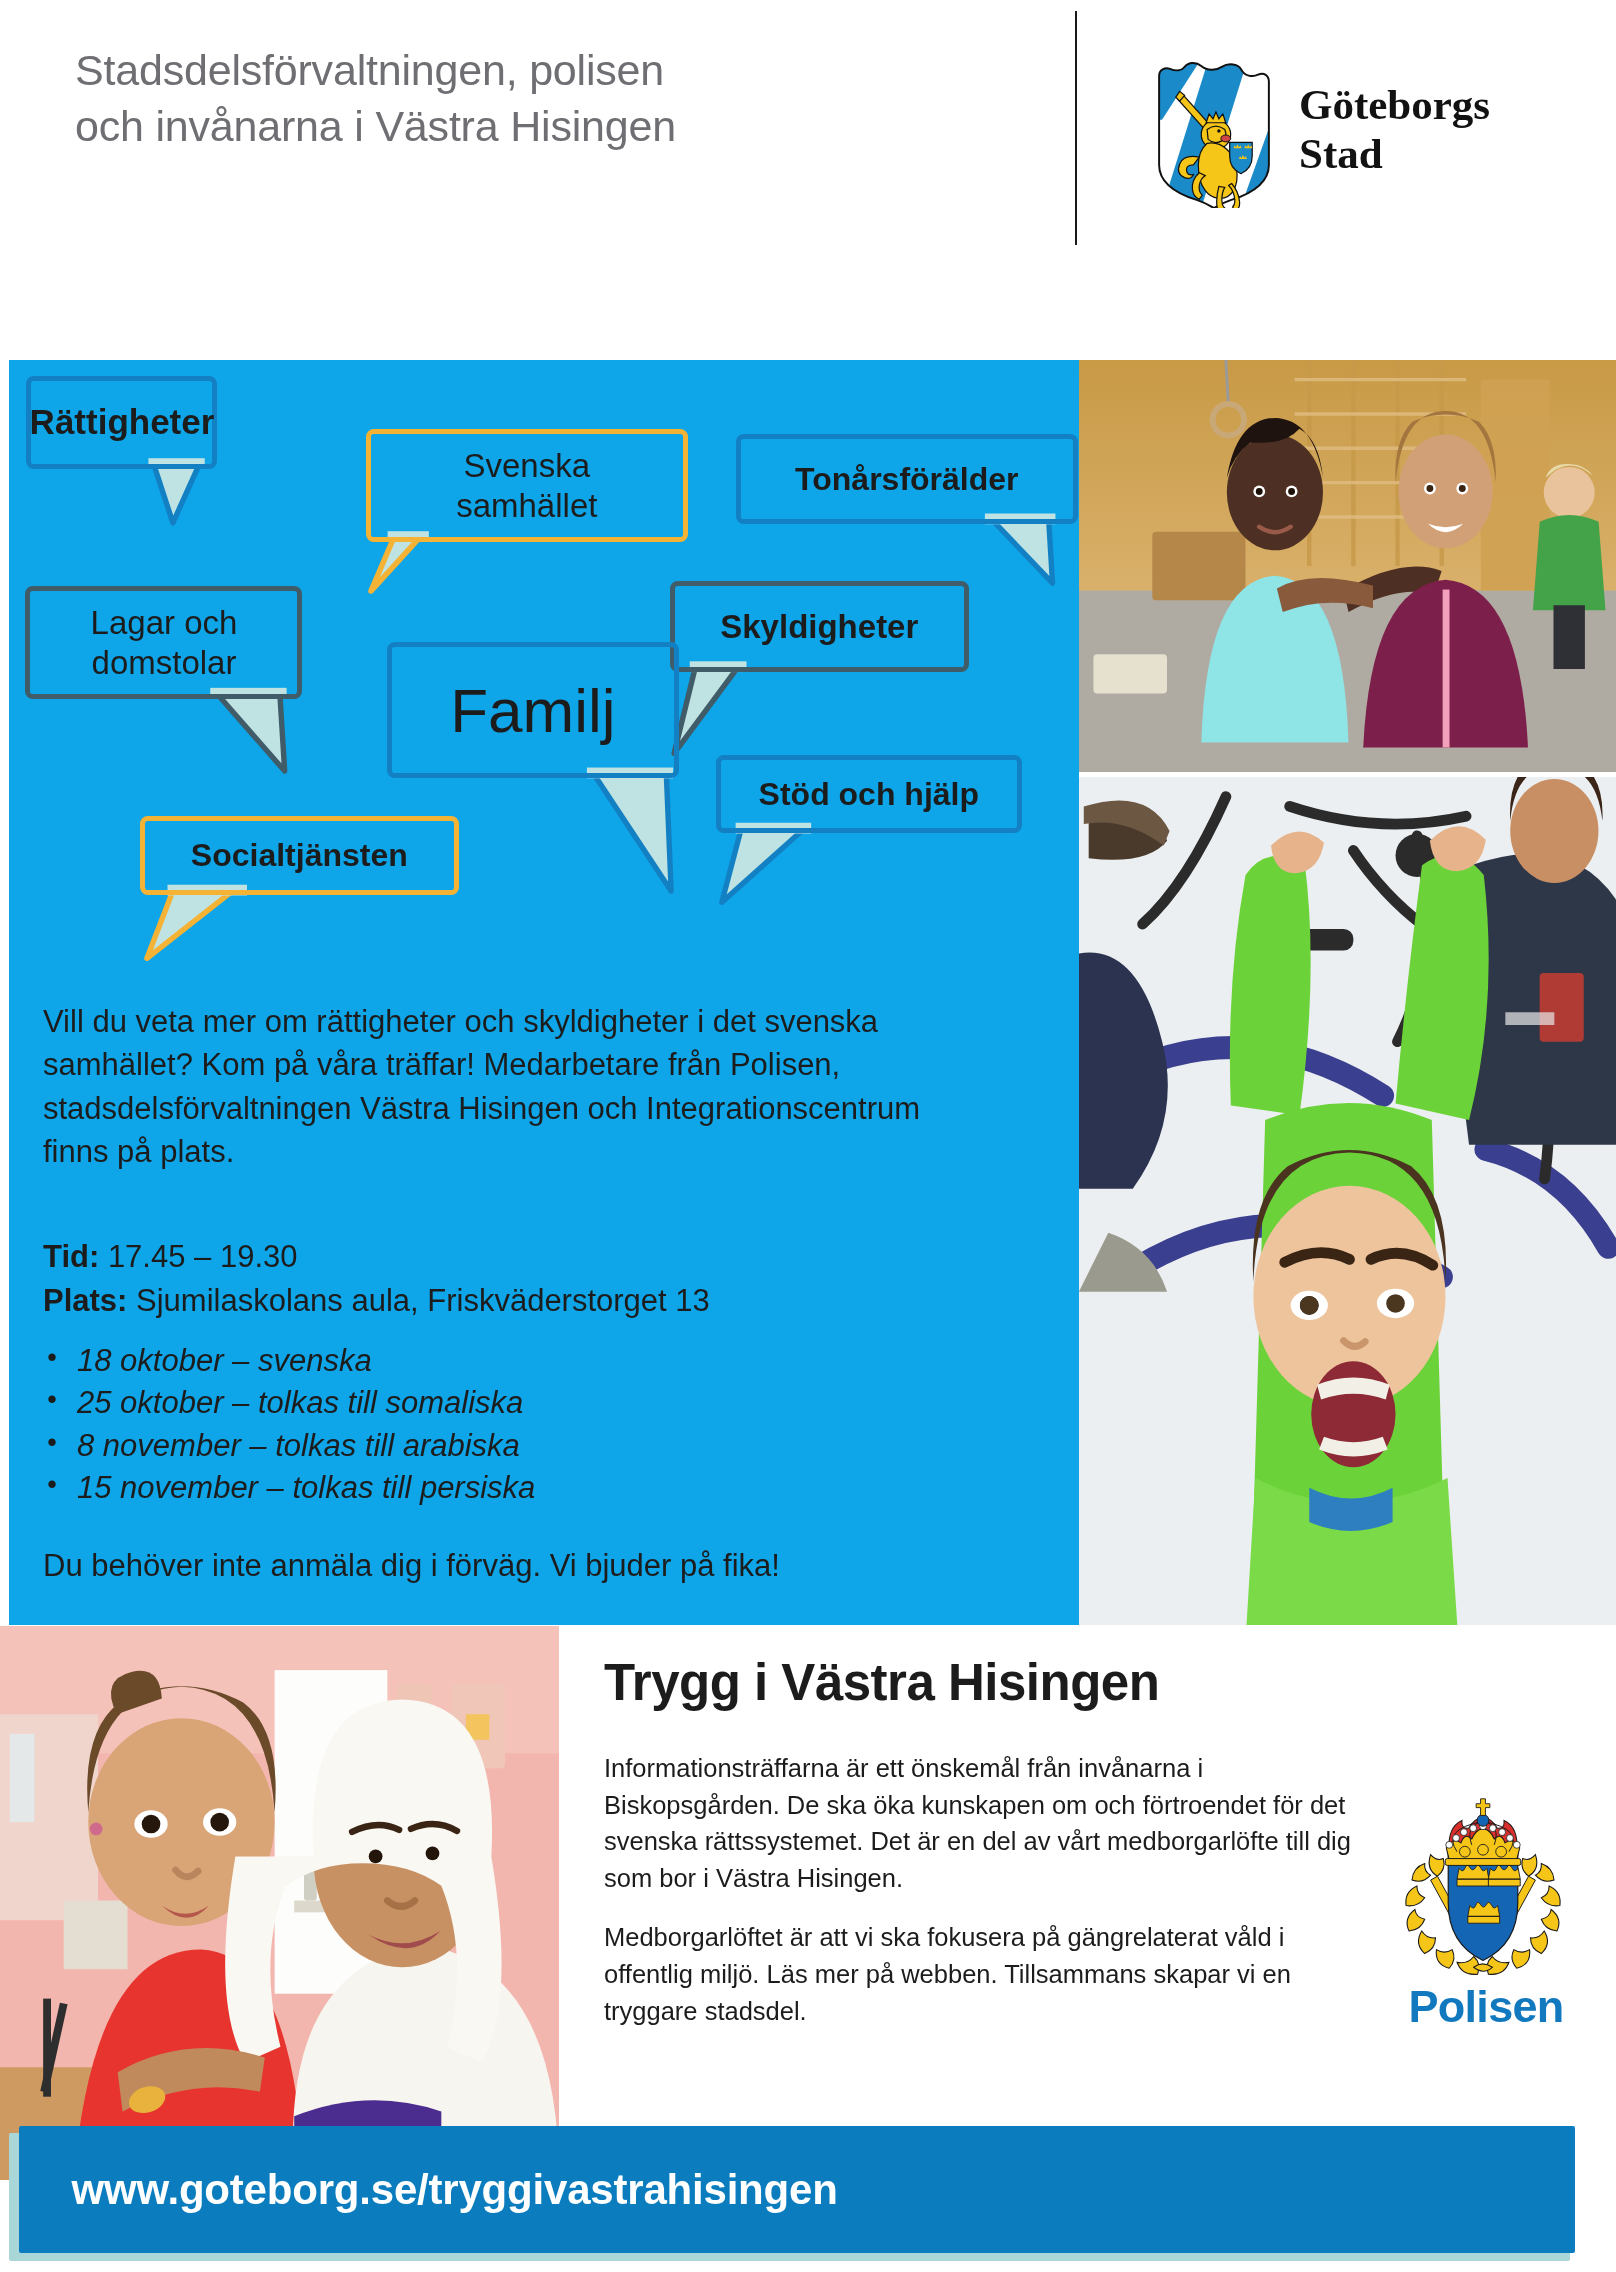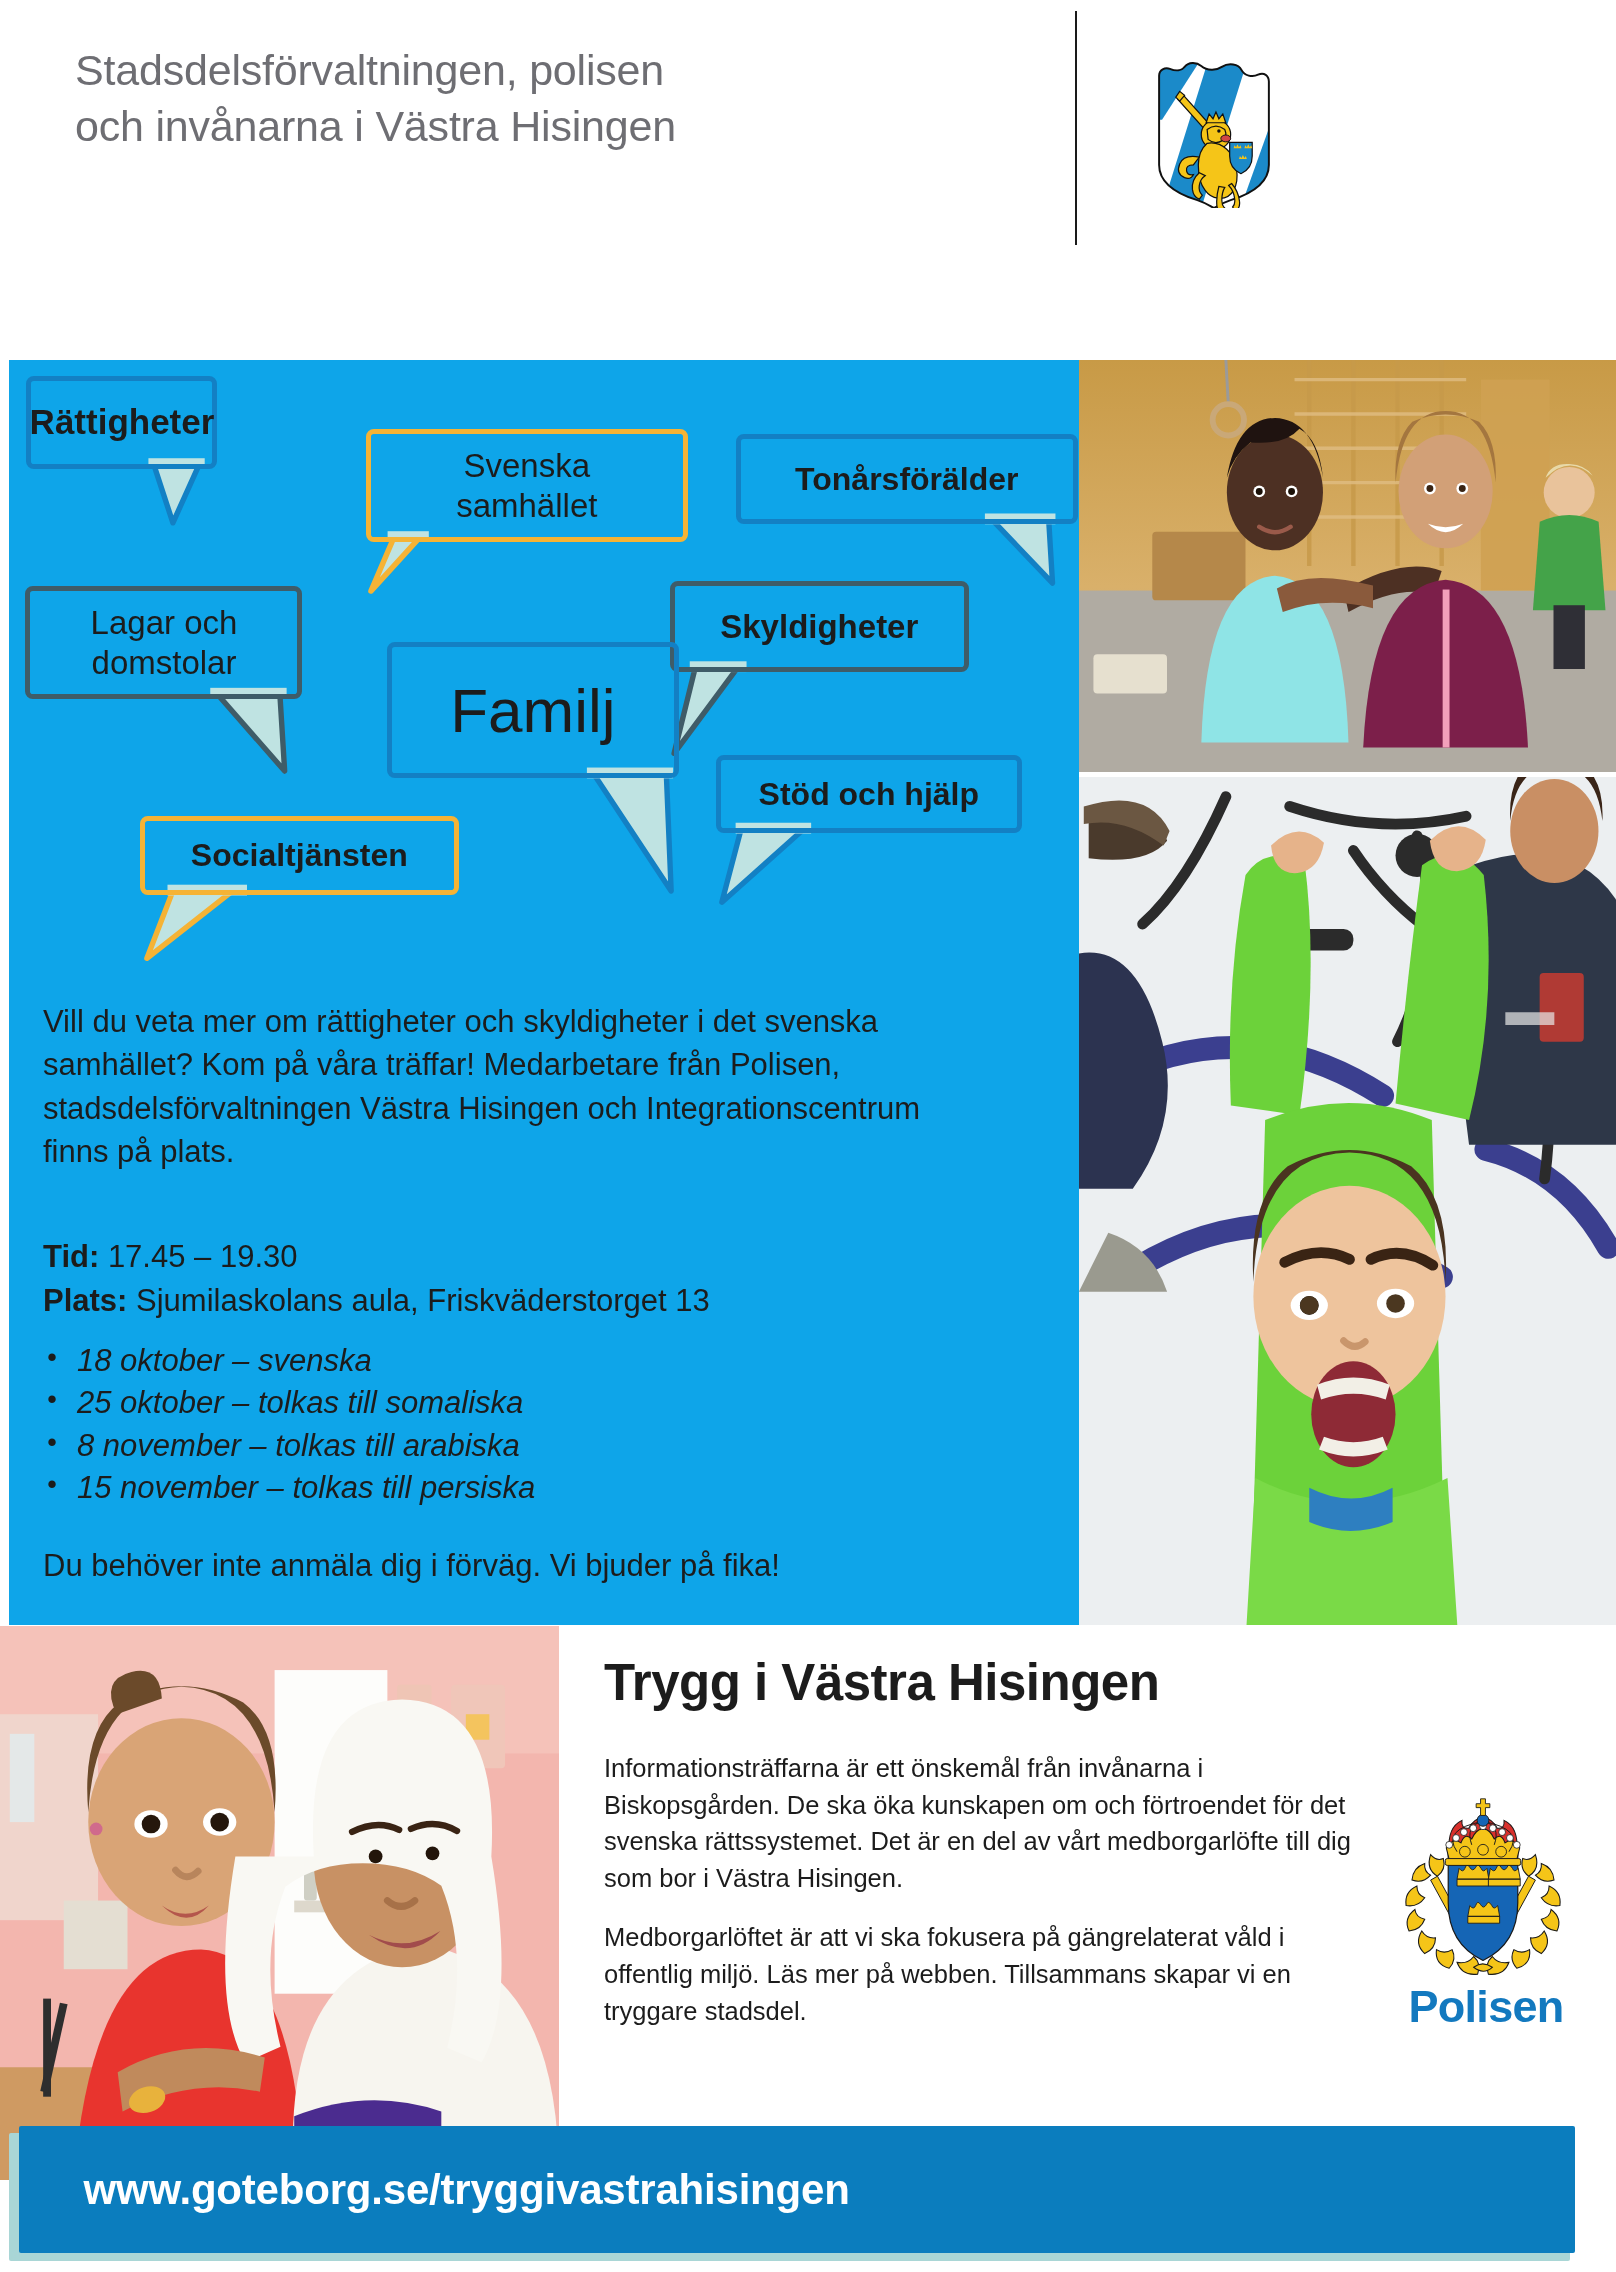--- a/index.html
+++ b/index.html
@@ -95,21 +95,21 @@
   
   #footer-shadow {
     position: absolute; left: 8.8px; top: 2133px;
     width: 1561px; height: 128px; background: #a9d6d6; border-radius: 2px;
   }
   #footer-bar {
     position: absolute; left: 18.6px; top: 2126px;
     width: 1556px; height: 127px; background: #0B7DBE; border-radius: 2px;
   }
   #footer-url {
-    position: absolute; left: 65px; top: 0; height: 127px;
+    position: absolute; left: 53px; top: 0; height: 127px;
     display: flex; align-items: center;
     font-size: 42px; font-weight: 700; color: #ffffff; letter-spacing: -0.2px;
   }
 </style>
 </head>
 <body>
 
 <div id="header">
   <div id="header-title" style="white-space:pre-line">Stadsdelsförvaltningen, polisen
 och invånarna i Västra Hisingen</div>
@@ -160,20 +160,24 @@
         <path d="M96,196 q-32,-6 -40,14 q-8,20 10,28 q12,5 18,-6 q-12,2 -14,-8 q-2,-12 14,-12 z" fill="#F5C518" stroke="#111" stroke-width="2.5"></path>
 
         <path d="M158,166 h46 v28 q0,26 -23,36 q-23,-10 -23,-36 z" fill="#1B8AC9" stroke="#111" stroke-width="2.5"></path>
         <g fill="#F5C518">
           <path d="M166,178 l2,-6 l3,4 l3,-6 l3,6 l3,-4 l2,6 z"></path>
           <path d="M188,178 l2,-6 l3,4 l3,-6 l3,6 l3,-4 l2,6 z"></path>
           <path d="M177,200 l2,-6 l3,4 l3,-6 l3,6 l3,-4 l2,6 z"></path>
         </g>
       </g>
     </svg>
+    <div id="gbg-wordmark">
+      <div>Göteborgs</div>
+      <div>Stad</div>
+    </div>
   </div>
 </div>
 
 <div id="mint-panel">
 
   <div class="bubble" style="left:17.7px; top:15.7px; width:191px; height:93px;">
     <svg class="tail" width="191" height="186" viewBox="0 0 390 380">
       <path d="M260,178 L300,300 L355,178" fill="#bfe3e2" stroke="#1380C4" stroke-width="11" stroke-linejoin="round" stroke-linecap="round"></path>
       <rect x="250" y="168" width="115" height="22" fill="#bfe3e2"></rect>
     </svg>

